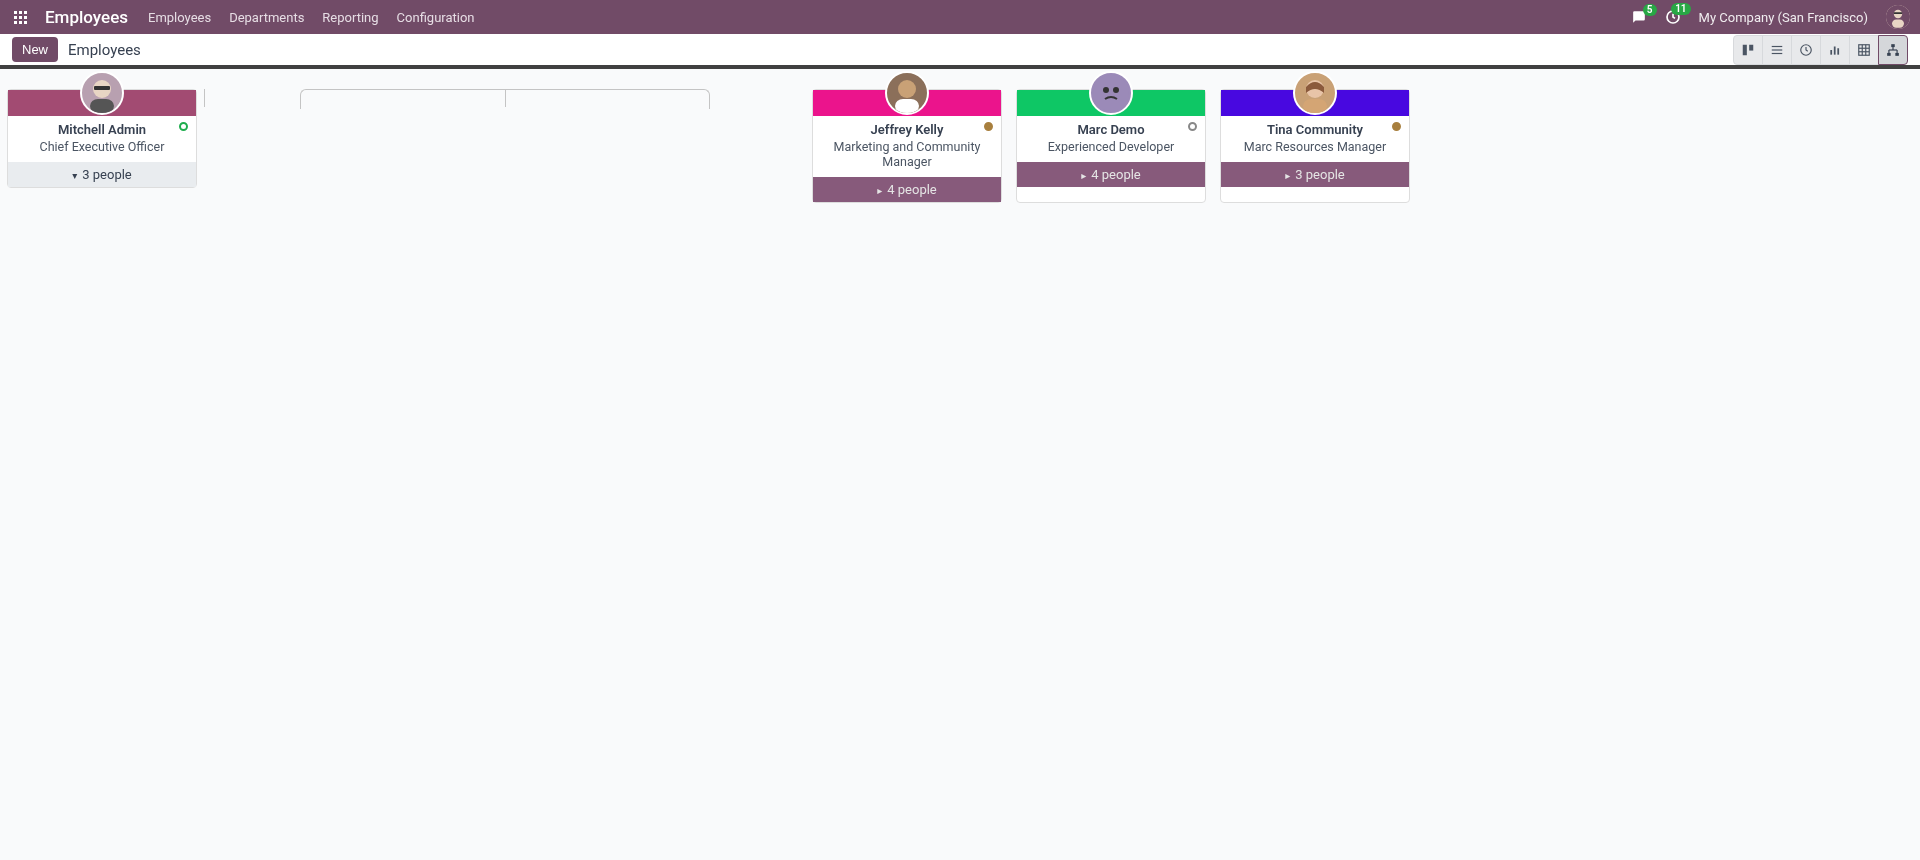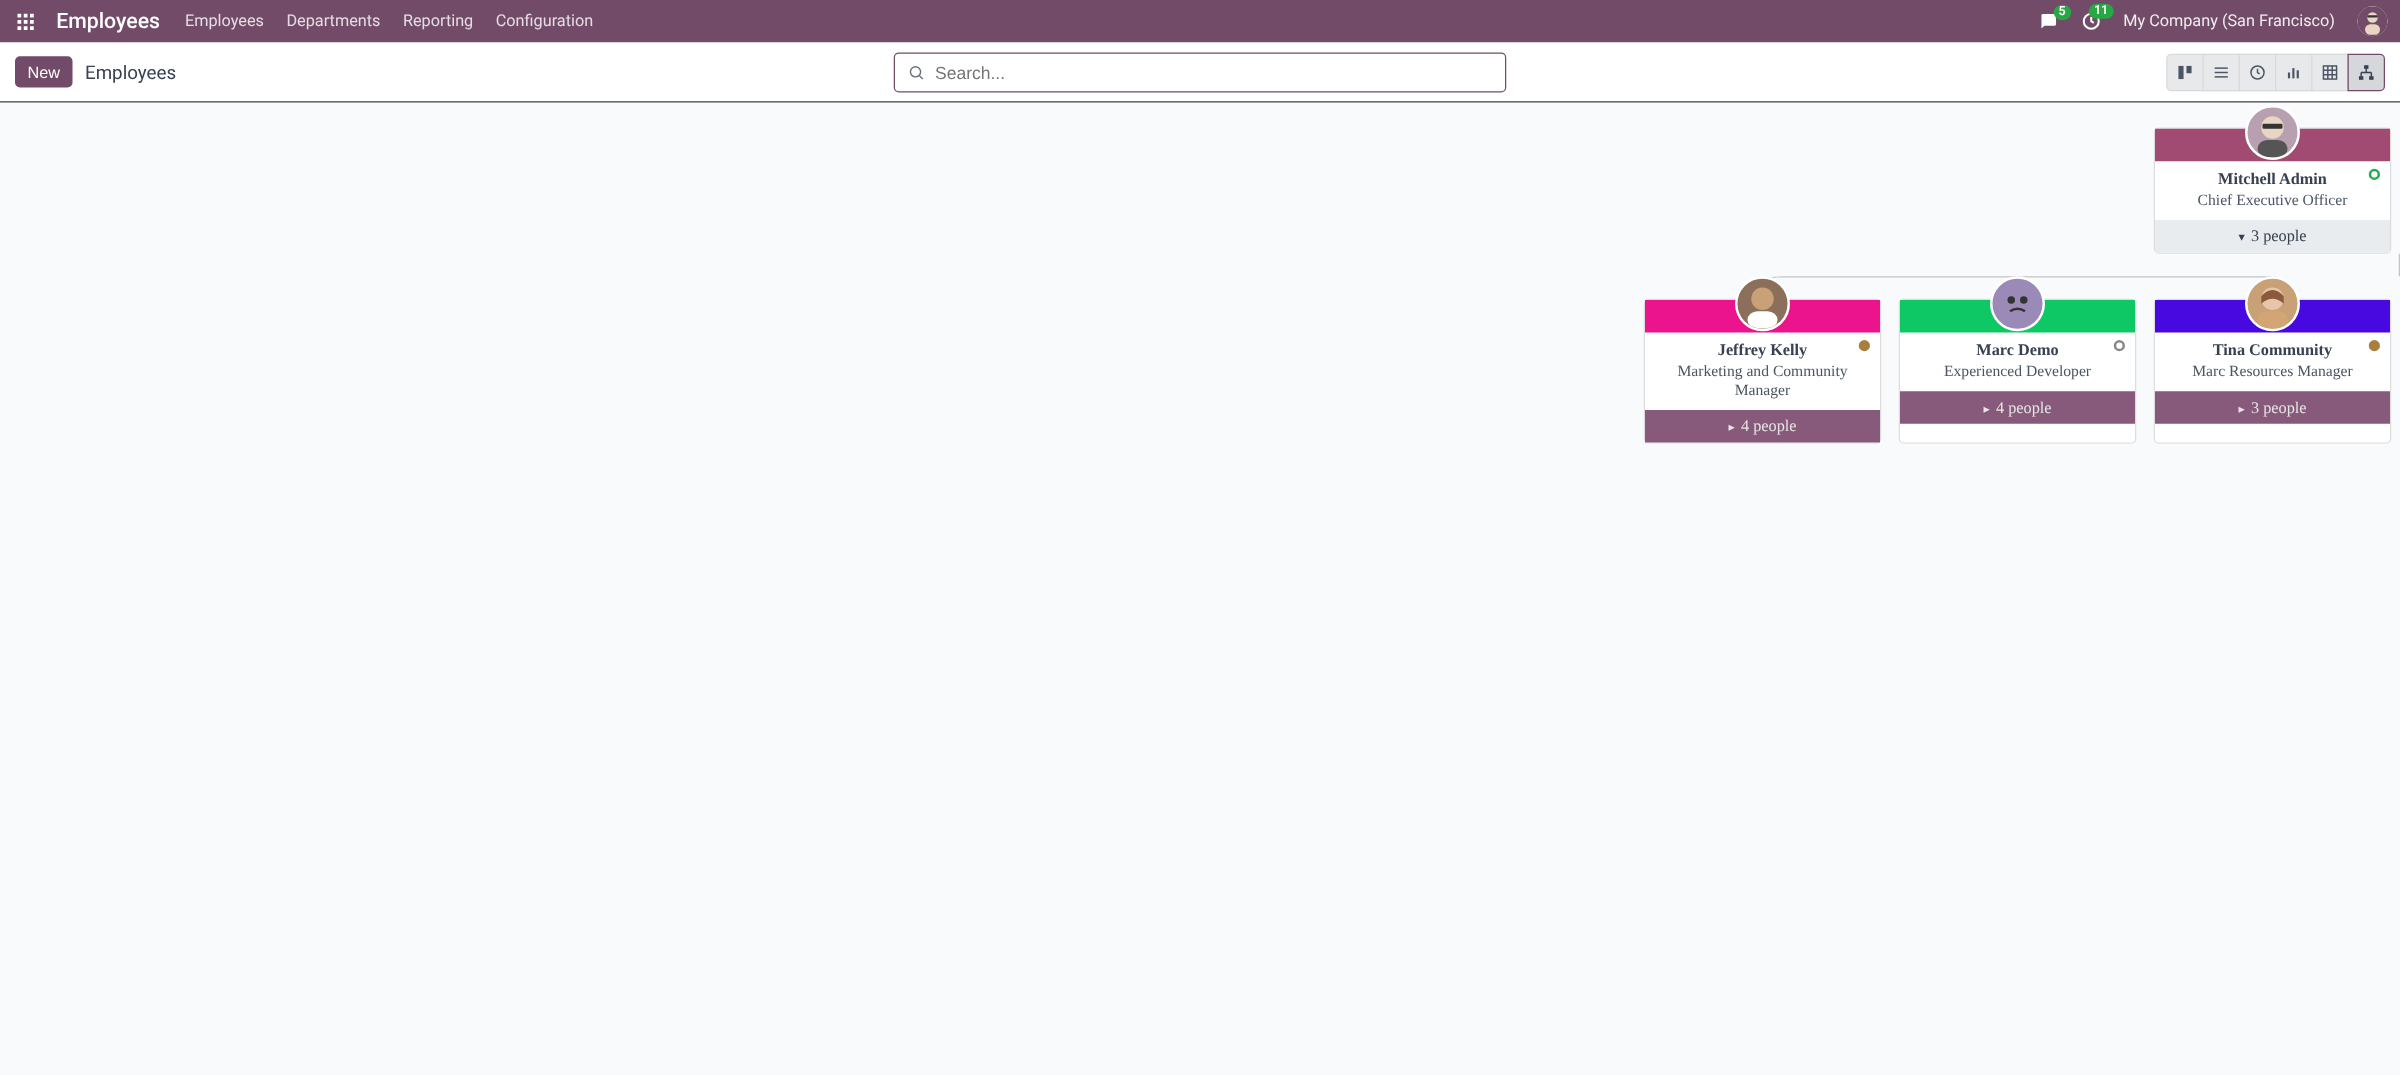--- a/index.html
+++ b/index.html
@@ -87,22 +87,22 @@
   background: #e8d5c4;
   display: flex;
   align-items: center;
   justify-content: center;
   overflow: hidden;
 }
 
 
 .control-panel {
   background: #fff;
-  border-bottom: 1px solid #404040;
-  height: 48px;
+  border-bottom: 4px solid #404040;
+  height: 35px;
   display: flex;
   align-items: center;
   padding: 0 12px;
   position: relative;
 }
 .cp-left {
   display: flex;
   align-items: center;
   gap: 10px;
 }
@@ -162,24 +162,23 @@
 .view-btn.active {
   background: #d5d7da;
   border-color: #714B67;
   z-index: 2;
   position: relative;
 }
 
 
 .org-chart {
   display: flex;
-  flex-direction: column;
-  align-items: flex-end;
+  flex-direction: row;
+  align-items: flex-start;
   padding-top: 20px;
-  font-family: Liberation Serif, serif;
 }
 .node {
   width: 190px;
   background: #fff;
   border: 1px solid #ddd;
   border-radius: 4px;
   overflow: visible;
   position: relative;
   text-align: center;
   margin: 0 7px;
@@ -344,29 +343,20 @@
         </svg>
     </div>
   </div>
 </div>
 
 <div class="control-panel">
   <div class="cp-left">
     <button class="new-btn">New</button>
     <span class="breadcrumb">Employees</span>
   </div>
-  <div class="search-wrap">
-    <div class="search-box">
-      <svg width="14" height="14" viewBox="0 0 24 24" fill="none" stroke="#6b7280" stroke-width="2">
-          <circle cx="11" cy="11" r="7"></circle>
-          <line x1="21" y1="21" x2="16.65" y2="16.65"></line>
-        </svg>
-      <input type="text" placeholder="Search..." style="">
-    </div>
-  </div>
   <div class="cp-right">
     <div class="view-btn">
       <svg width="14" height="14" viewBox="0 0 24 24" fill="#4b5563">
           <rect x="3" y="3" width="7" height="18"></rect>
           <rect x="14" y="3" width="7" height="10"></rect>
         </svg>
     </div>
     <div class="view-btn">
       <svg width="14" height="14" viewBox="0 0 24 24" fill="#4b5563">
           <rect x="3" y="5" width="18" height="2"></rect>

